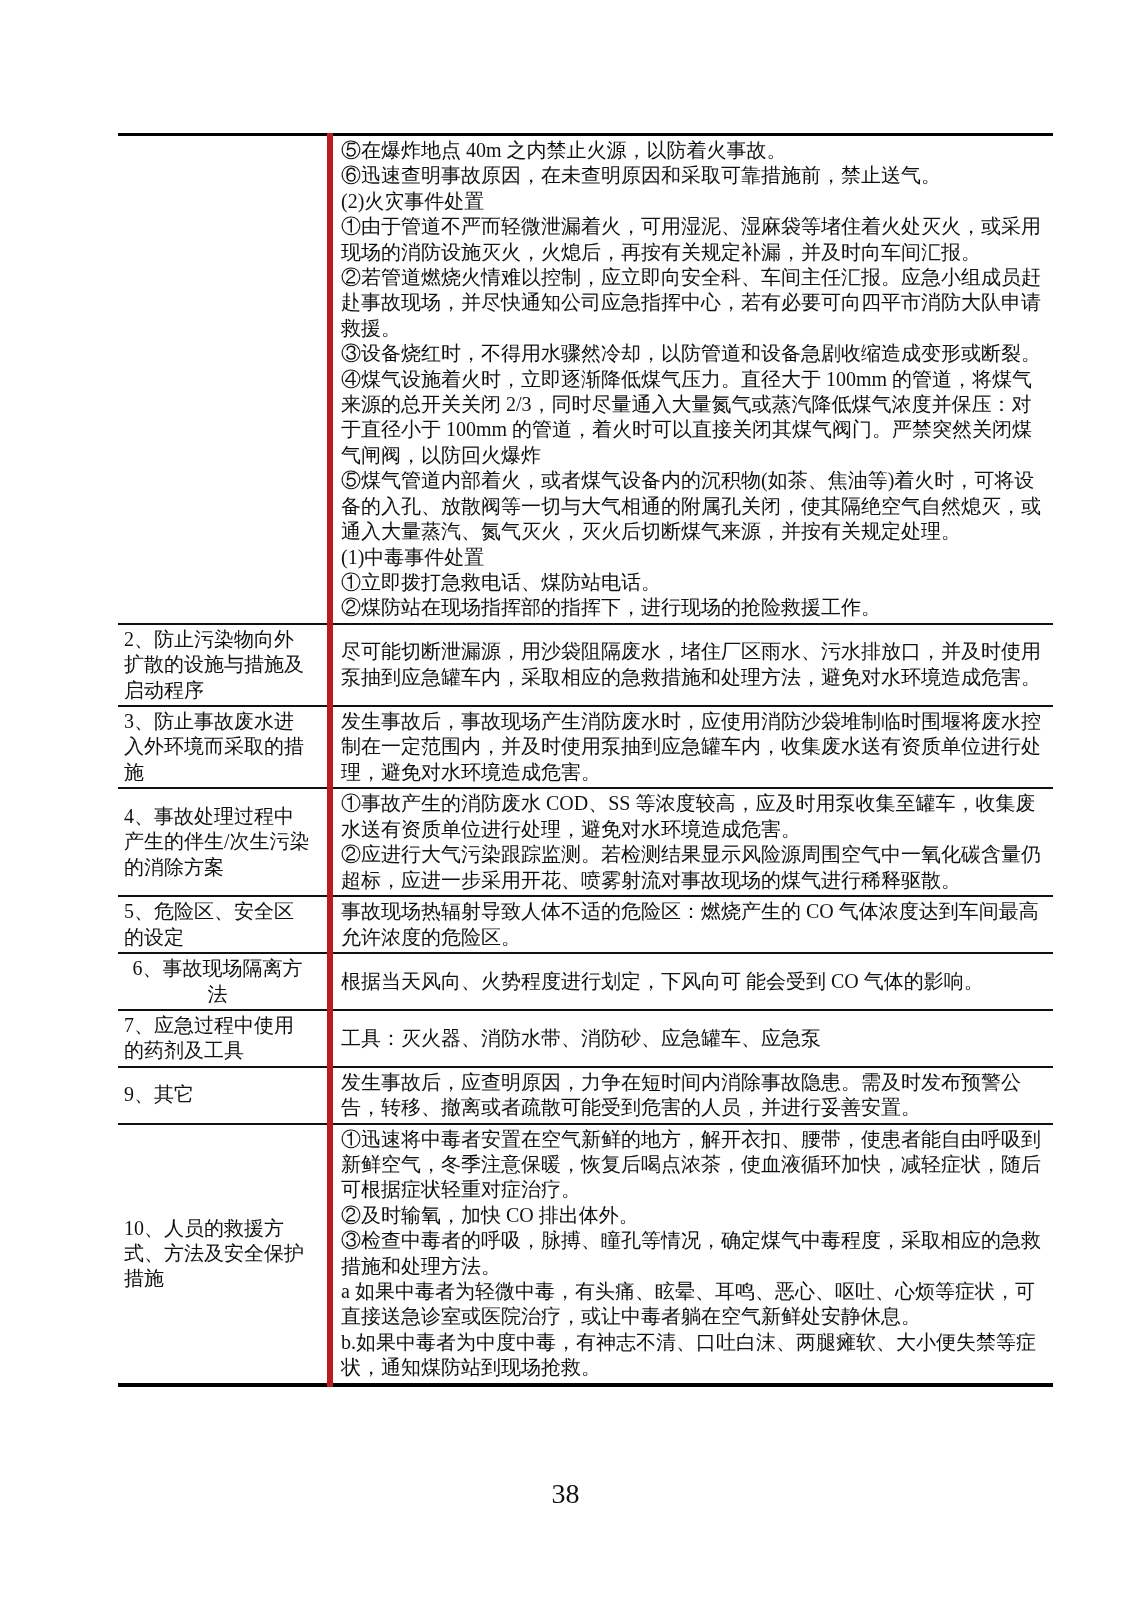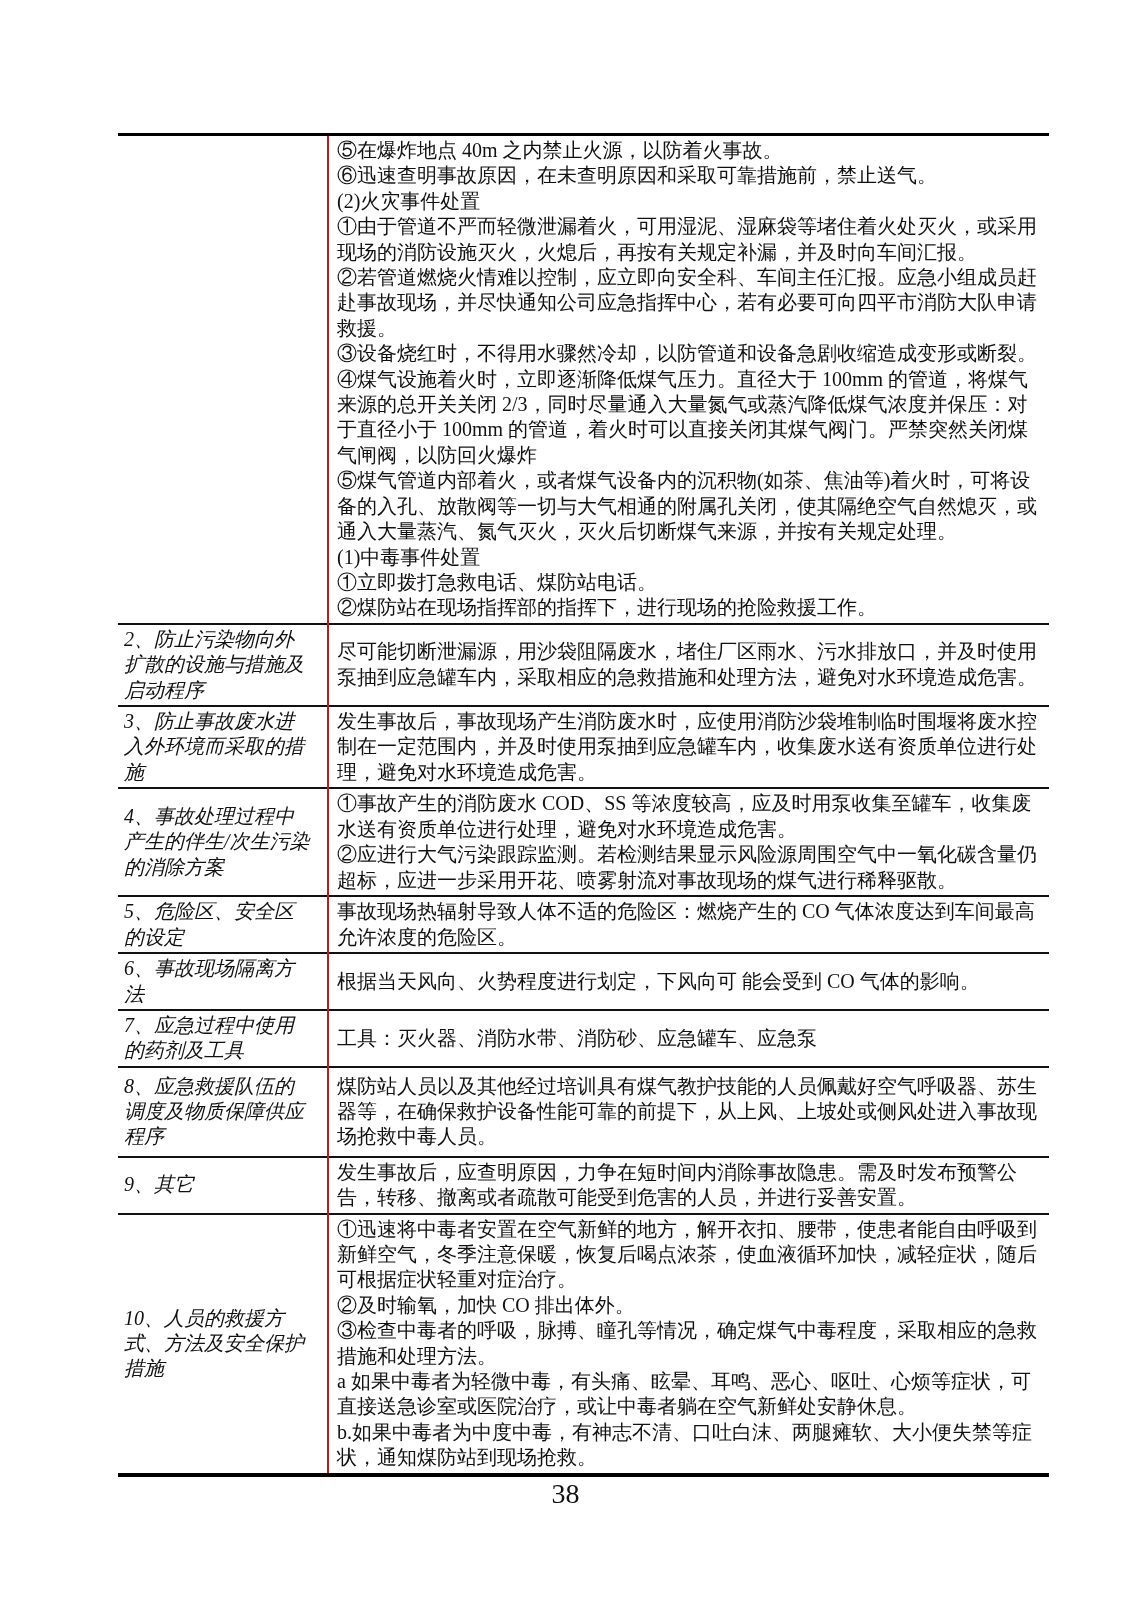--- a/index.html
+++ b/index.html
@@ -20,26 +20,25 @@
     border-top:3px solid #000;
     border-bottom:4px solid #000;
     font-size:20px;
     line-height:25.4px;
   }
   table.doc-table tr{border-bottom:2px solid #111;}
   table.doc-table tr:last-child{border-bottom:none;}
   td.label-cell{
     width:187px;
     vertical-align:middle;
-    border-right:2px solid #b91c1c;
+    border-right:6px solid #b91c1c;
     padding:2px 16px 2px 6px;
     text-align:left;
-    font-style:italic;
   }
-  td.label-cell.center{}
+  td.label-cell.center{text-align:center;}
   td.content-cell{
     width:710px;
     vertical-align:middle;
     padding:2px 2px 2px 8px;
   }
   .para{margin:0;padding:0;text-align:left;}
   .page-number{
     position:absolute;
     left:0;top:1478px;width:1131px;
     text-align:center;
@@ -100,26 +99,20 @@
             <div class="para">根据当天风向、火势程度进行划定，下风向可 能会受到 CO 气体的影响。</div>
           </td>
         </tr>
         <tr>
           <td class="label-cell" style="height: 46px;">7、应急过程中使用的药剂及工具</td>
           <td class="content-cell">
             <div class="para">工具：灭火器、消防水带、消防砂、应急罐车、应急泵</div>
           </td>
         </tr>
         <tr>
-          <td class="label-cell" style="height: 84px;">8、应急救援队伍的调度及物质保障供应程序</td>
-          <td class="content-cell">
-            <div class="para">煤防站人员以及其他经过培训具有煤气教护技能的人员佩戴好空气呼吸器、苏生器等，在确保救护设备性能可靠的前提下，从上风、上坡处或侧风处进入事故现场抢救中毒人员。</div>
-          </td>
-        </tr>
-        <tr>
           <td class="label-cell" style="height: 48px;">9、其它</td>
           <td class="content-cell">
             <div class="para">发生事故后，应查明原因，力争在短时间内消除事故隐患。需及时发布预警公告，转移、撤离或者疏散可能受到危害的人员，并进行妥善安置。</div>
           </td>
         </tr>
         <tr>
           <td class="label-cell" style="height: 249px;">10、人员的救援方式、方法及安全保护措施</td>
           <td class="content-cell">
             <div class="para">①迅速将中毒者安置在空气新鲜的地方，解开衣扣、腰带，使患者能自由呼吸到新鲜空气，冬季注意保暖，恢复后喝点浓茶，使血液循环加快，减轻症状，随后可根据症状轻重对症治疗。</div>
             <div class="para">②及时输氧，加快 CO 排出体外。</div>

